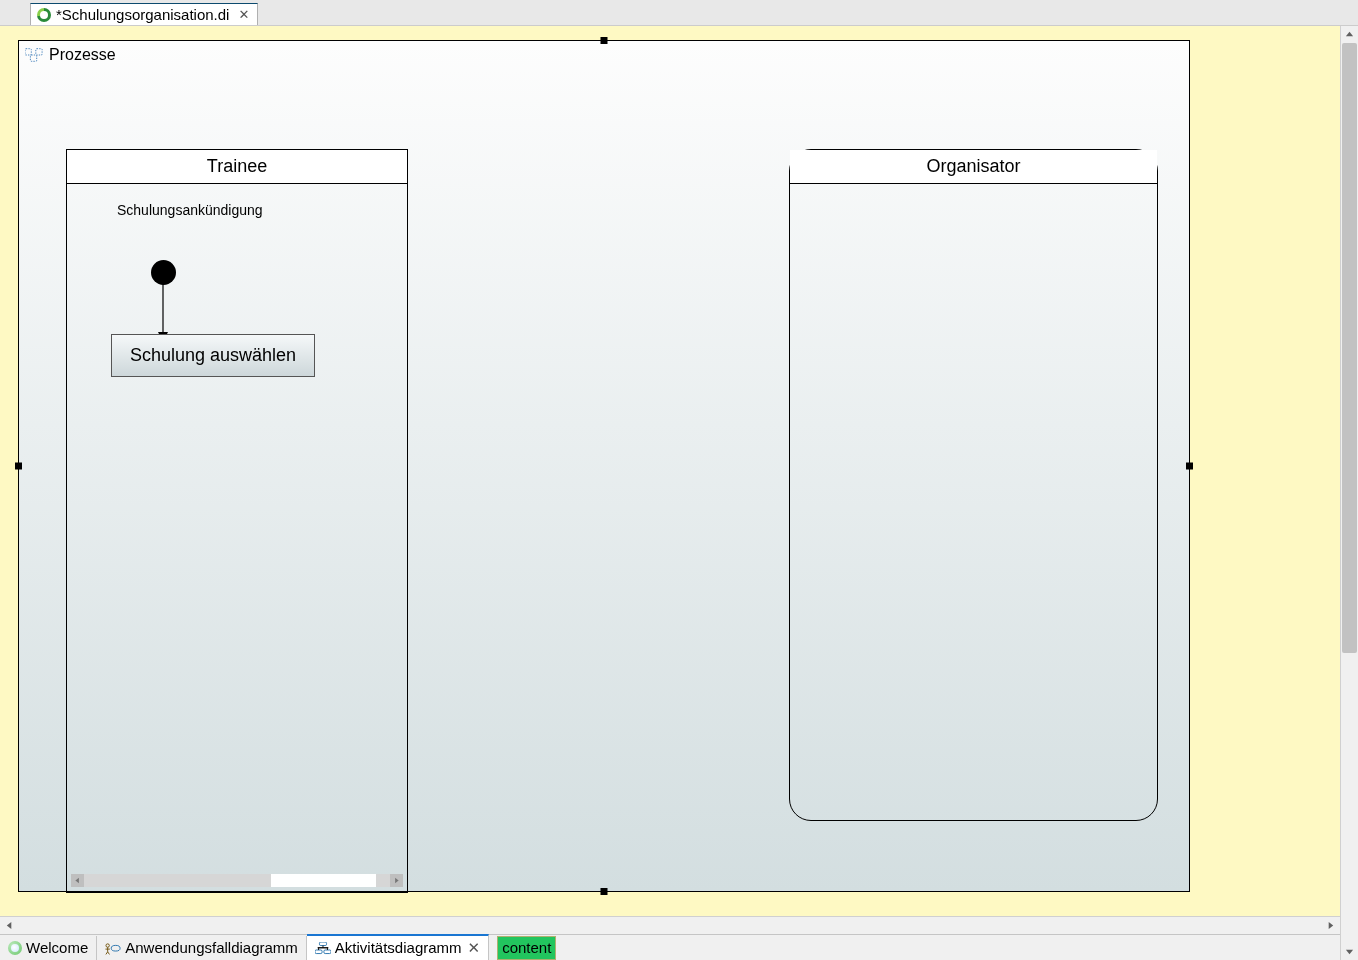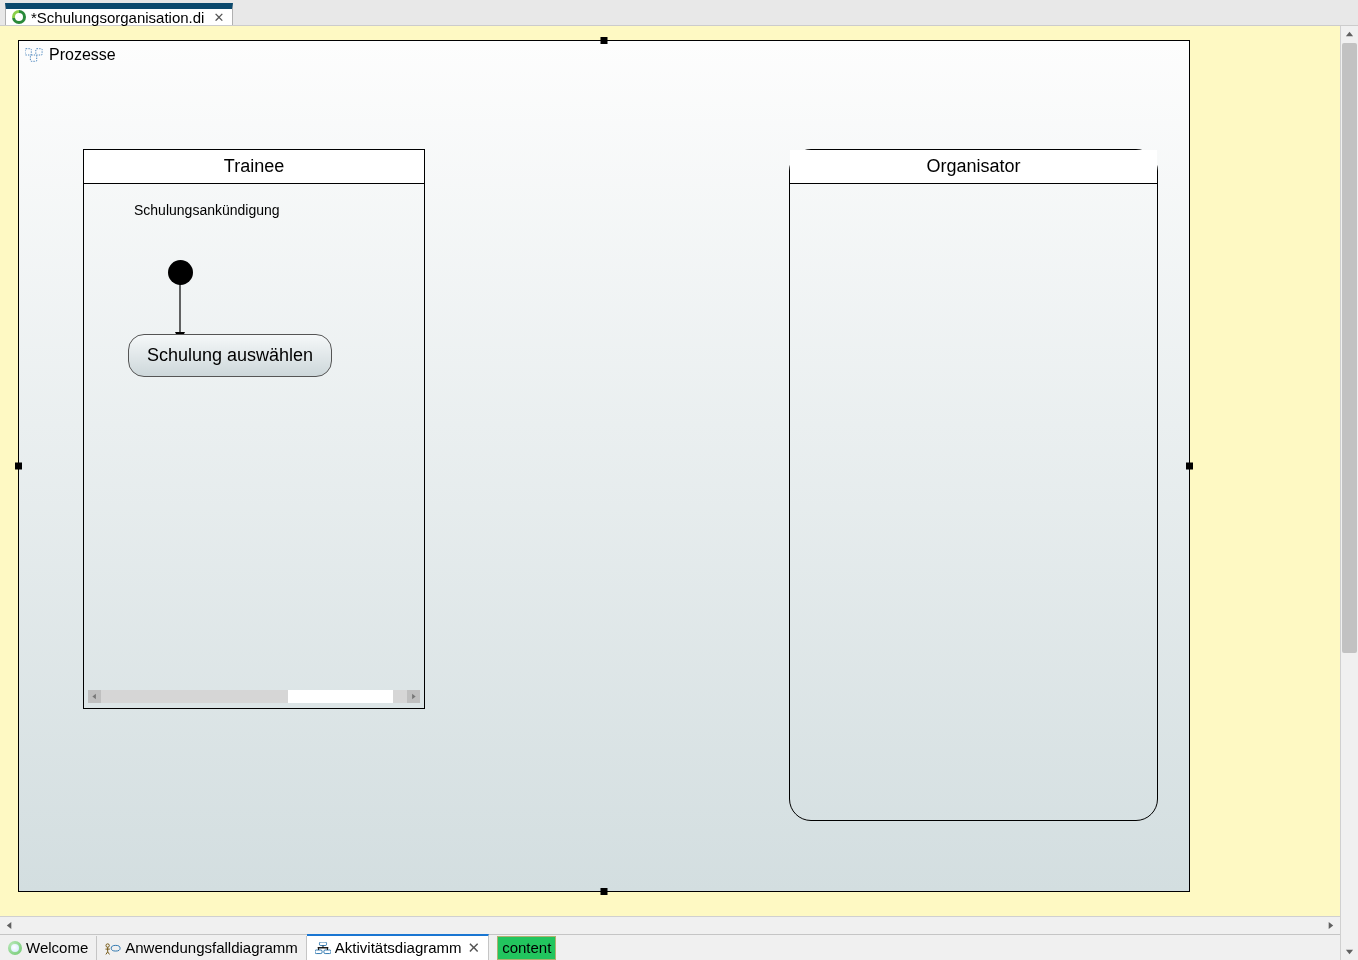--- a/index.html
+++ b/index.html
@@ -15,28 +15,29 @@
 }
 .top-tabs {
   background: #e8e8e8;
   padding: 3px 0 0 5px;
   display: flex;
   border-bottom: 1px solid #ccc;
   height: 26px;
 }
 .file-tab {
   background: #fff;
-  border-top: 6px solid #0c4a6e;
+  border-top: 1px solid #0c4a6e;
   border-left: 1px solid #b0b0b0;
   border-right: 1px solid #b0b0b0;
   padding: 2px 8px 2px 6px;
   display: flex;
   align-items: center;
   gap: 5px;
   font-size: 15px;
+  margin-left: 25px;
 }
 .papyrus-icon {
   width: 14px;
   height: 14px;
   border-radius: 50%;
   background: conic-gradient(from 0deg, #2a8a3a 0deg 260deg, #8ad04a 260deg 360deg);
   position: relative;
 }
 .papyrus-icon::after {
   content: "";
@@ -101,24 +102,24 @@
   height: 14px;
   position: relative;
 }
 .activity-icon svg { width: 100%; height: 100%; }
 .swimlane {
   position: absolute;
   border: 1px solid #000;
   background: transparent;
 }
 .swimlane.trainee {
-  left: 64px;
+  left: 47px;
   top: 108px;
   width: 342px;
-  height: 560px;
+  height: 744px;
 }
 .swimlane.organisator {
   left: 770px;
   top: 108px;
   width: 369px;
   height: 672px;
   border-radius: 22px;
 }
 .lane-header {
   border-bottom: 1px solid #000;
@@ -153,21 +154,21 @@
   width: 1px;
   height: 50px;
 }
 .flow-arrow svg { width: 14px; height: 62px; position: absolute; left: -7px; top: -2px; }
 .activity-node {
   position: absolute;
   left: 44px;
   top: 150px;
   padding: 10px 18px;
   border: 1px solid #555;
-  border-radius: 16px;
+  border-radius: 0;
   background: linear-gradient(180deg, #f5f8f9 0%, #cdd7da 100%);
   font-size: 18px;
 }
 .lane-scroll {
   position: absolute;
   left: 4px;
   bottom: 3px;
   right: 4px;
   height: 13px;
   background: #d6d6d6;

